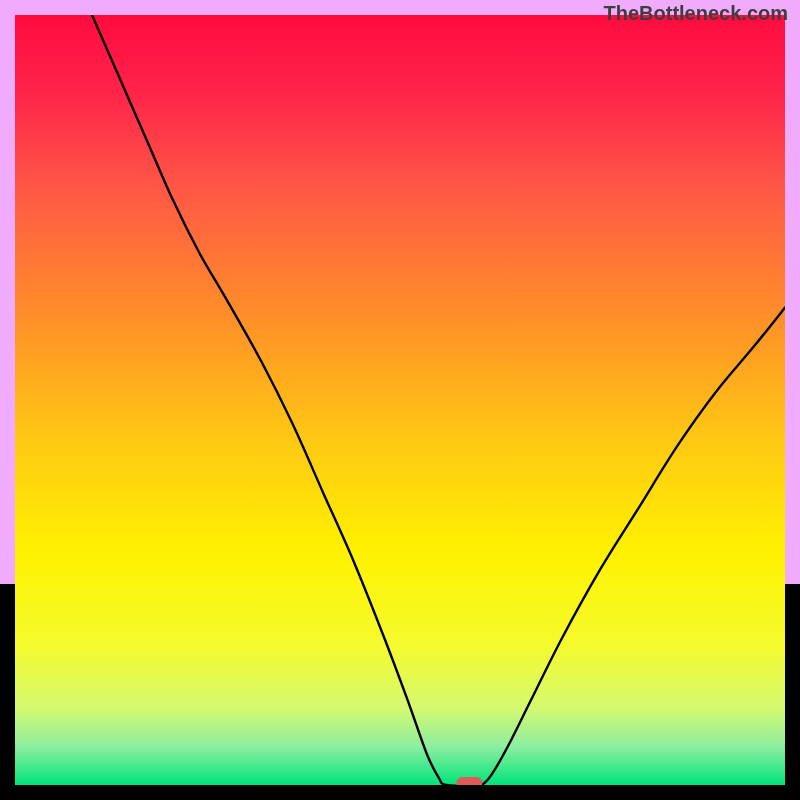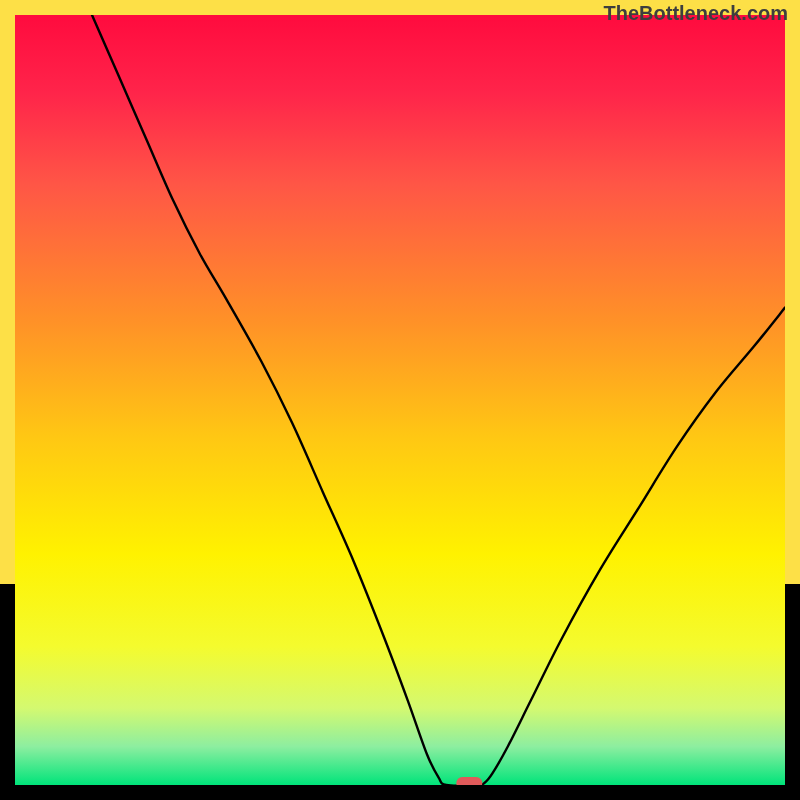--- a/index.html
+++ b/index.html
@@ -7,21 +7,21 @@
     padding: 0;
     width: 800px;
     height: 800px;
     background: #000000;
     overflow: hidden;
   }
   .frame {
     position: absolute;
     width: 800px;
     height: 584px;
-    background: #fde047;
+    background: #f0abfc;
     box-sizing: border-box;
   }
   .plot-area {
     position: absolute;
     left: 15px;
     top: 15px;
     width: 770px;
     height: 770px;
     overflow: hidden;
   }

